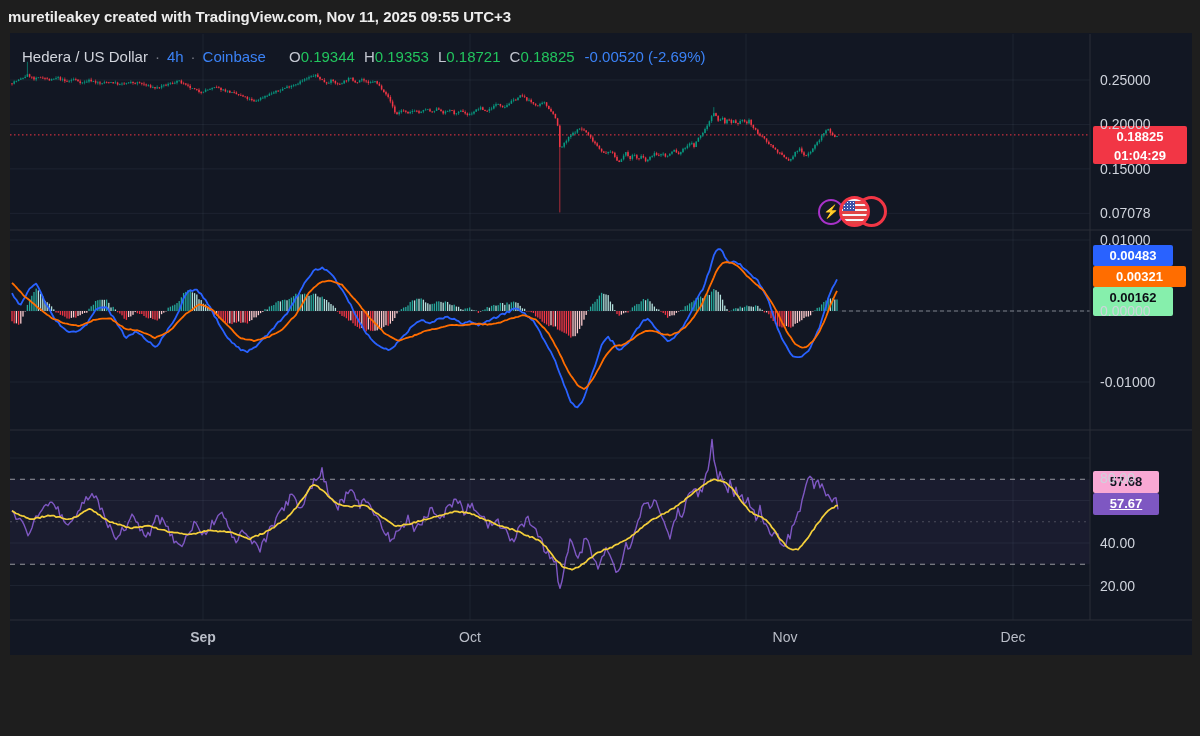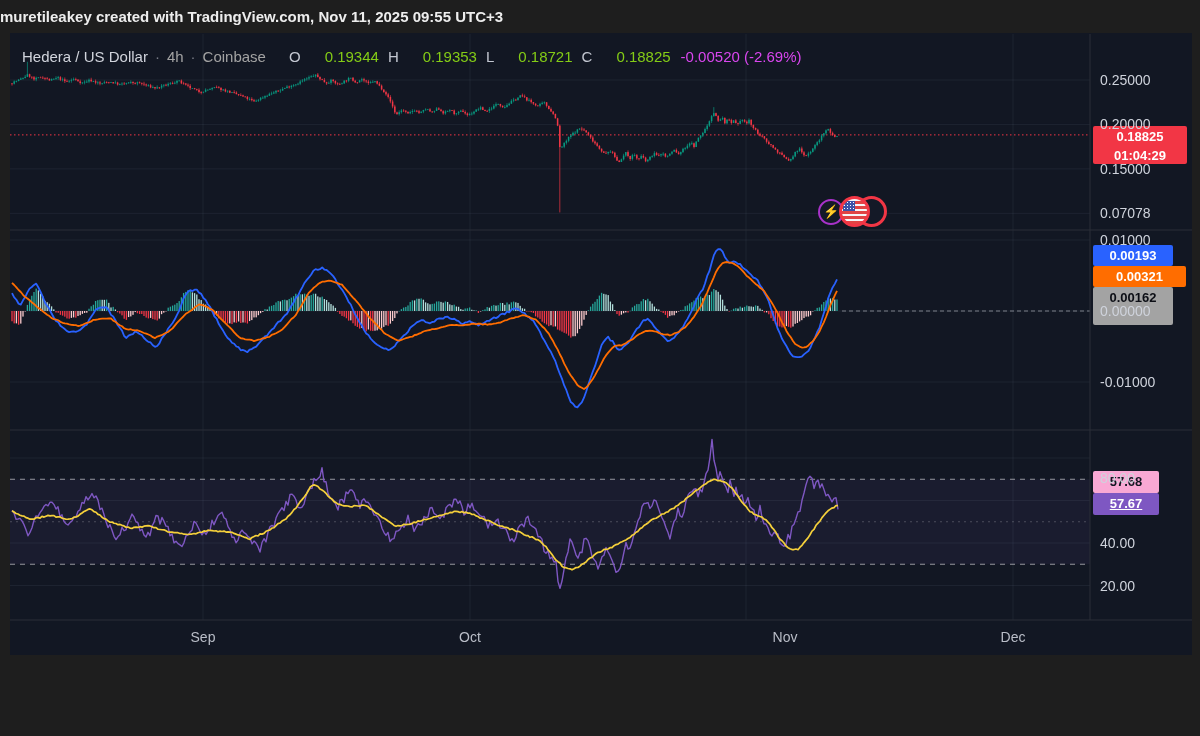--- a/index.html
+++ b/index.html
@@ -1,43 +1,43 @@
 <!DOCTYPE html>
 <html><head>
 <meta charset="utf-8">
 <style>
   * { box-sizing: border-box; }
   body { margin:0; background:#1e1e1e; font-family:"Liberation Sans", sans-serif; }
   .page { position:relative; width:1200px; height:736px; background:#1e1e1e; overflow:hidden; }
 
   .topbar { position:absolute; left:0; top:0; width:1200px; height:33px; background:#1e1e1e;
-            color:#ededed; font-size:15px; font-weight:700; line-height:33px; padding-left:0; }
+            color:#ededed; font-size:15px; font-weight:700; line-height:33px; padding-left:8px; }
 
   .chart-shell { position:absolute; left:10px; top:33px; width:1182px; height:622px; background:#121723; }
   .chart-shell svg { position:absolute; left:0; top:0; }
 
   .header { position:absolute; left:22px; top:48px; height:18px; font-size:15px; color:#d1d4dc; white-space:nowrap; }
   .header .sep { color:#787b86; margin:0 7px; }
-  .header .itv { color:#a3a3a3; }
+  .header .itv { color:#3b82f6; }
   .header .ohlc { margin-left:14px; }
   .header .ohlc .lt { color:#c3c7d1; margin-left:9px; }
-  .header .ohlc .vl { color:#84cc16;margin-left:24px; }
-  .header .chg { color:#d946ef; margin-left:10px; }
+  .header .ohlc .vl { color:#22c55e; }
+  .header .chg { color:#3b82f6; margin-left:10px; }
 
   .axis-label { position:absolute; left:1100px; width:86px; height:16px; font-size:14px; color:#cfd3dc;
                 line-height:16px; text-align:left; }
   .month-label { position:absolute; width:44px; text-align:center; top:629px; height:17px;
                  font-size:14px; color:#b9bdc7; line-height:17px; }
 
   .badge { position:absolute; left:1093px; border-radius:2px; font-size:13px; font-weight:700;
            text-align:center; color:#fff; }
   .badge-price { top:126px; width:94px; height:38px; background:#f23645; line-height:19px; padding-top:1px; }
   .badge-macd1 { top:245px; width:80px; height:21px; background:#2962ff; line-height:21px; }
   .badge-macd2 { top:266px; width:93px; height:21px; background:#ff6d00; line-height:21px; }
-  .badge-macd3 { top:287px; width:80px; height:38px; background:#a3a3a3; color:#0c0e15; line-height:21px; }
+  .badge-macd3 { top:287px; width:80px; height:29px; background:#86efac; color:#0c0e15; line-height:21px; }
   .badge-rsi-ma { top:471px; width:66px; height:22px; background:#f9a8d4; color:#131722; line-height:22px; }
   .badge-rsi { top:493px; width:66px; height:22px; background:#7e57c2; line-height:22px;text-decoration:underline; }
 
   .events { position:absolute; left:818px; top:195px; width:70px; height:34px; }
   .ev { position:absolute; border-radius:50%; }
   .ev-lightning { left:0; top:4px; width:26px; height:26px; border:2.5px solid #a832c9; background:#141927;
                   z-index:2; color:#e835c2; font-size:13px; line-height:21px; text-align:center; }
   .ev-ring-back { left:38px; top:1px; width:31px; height:31px; border:3px solid #f23645; background:#141927; z-index:1; }
   .ev-flag { left:21px; top:1px; width:31px; height:31px; border:3px solid #f23645; z-index:3; overflow:hidden;
              background:repeating-linear-gradient(180deg,#f5f6f8 0 2.5px,#e04444 2.5px 5px); }
@@ -1235,21 +1235,21 @@
   </div>
 
   <div class="header">
     <span>Hedera / US Dollar</span><span class="sep">·</span><span class="itv">4h</span><span class="sep">·</span><span class="itv">Coinbase</span><span class="ohlc"><span class="lt">O</span><span class="vl">0.19344</span><span class="lt">H</span><span class="vl">0.19353</span><span class="lt">L</span><span class="vl">0.18721</span><span class="lt">C</span><span class="vl">0.18825</span></span><span class="chg">-0.00520 (-2.69%)</span>
   </div>
 
   <div class="badge badge-price">
     <div>0.18825</div>
     <div>01:04:29</div>
   </div>
-  <div class="badge badge-macd1">0.00193</div>
+  <div class="badge badge-macd1">0.00483</div>
   <div class="badge badge-macd2">0.00321</div>
   <div class="badge badge-macd3">0.00162</div>
   <div class="badge badge-rsi-ma">57.68</div>
   <div class="badge badge-rsi">57.67</div>
 
   <div class="events">
     <div class="ev ev-lightning">⚡</div>
     <div class="ev ev-ring-back"></div>
     <div class="ev ev-flag">
       <div class="canton"></div>
@@ -1263,17 +1263,17 @@
 <div class="axis-label" style="top: 72px;">0.25000</div>
     <div class="axis-label" style="top: 116.445px;">0.20000</div>
     <div class="axis-label" style="top: 160.89px;">0.15000</div>
     <div class="axis-label" style="top: 205.335px;">0.07078</div>
     <div class="axis-label" style="top: 232px;">0.01000</div>
     <div class="axis-label" style="top: 303px;">0.00000</div>
     <div class="axis-label" style="top: 374px;">-0.01000</div>
     <div class="axis-label" style="top: 470px;">80.00</div>
     <div class="axis-label" style="top: 535px;">40.00</div>
     <div class="axis-label" style="top: 577.5px;">20.00</div>
-    <div class="month-label" style="left: 181px;">Sep</div>
+    <div class="month-label" style="left: 181px; font-weight: bold;">Sep</div>
     <div class="month-label" style="left: 448px;">Oct</div>
     <div class="month-label" style="left: 763px;">Nov</div>
     <div class="month-label" style="left: 991px;">Dec</div>
   </div>
 
 </body></html>

